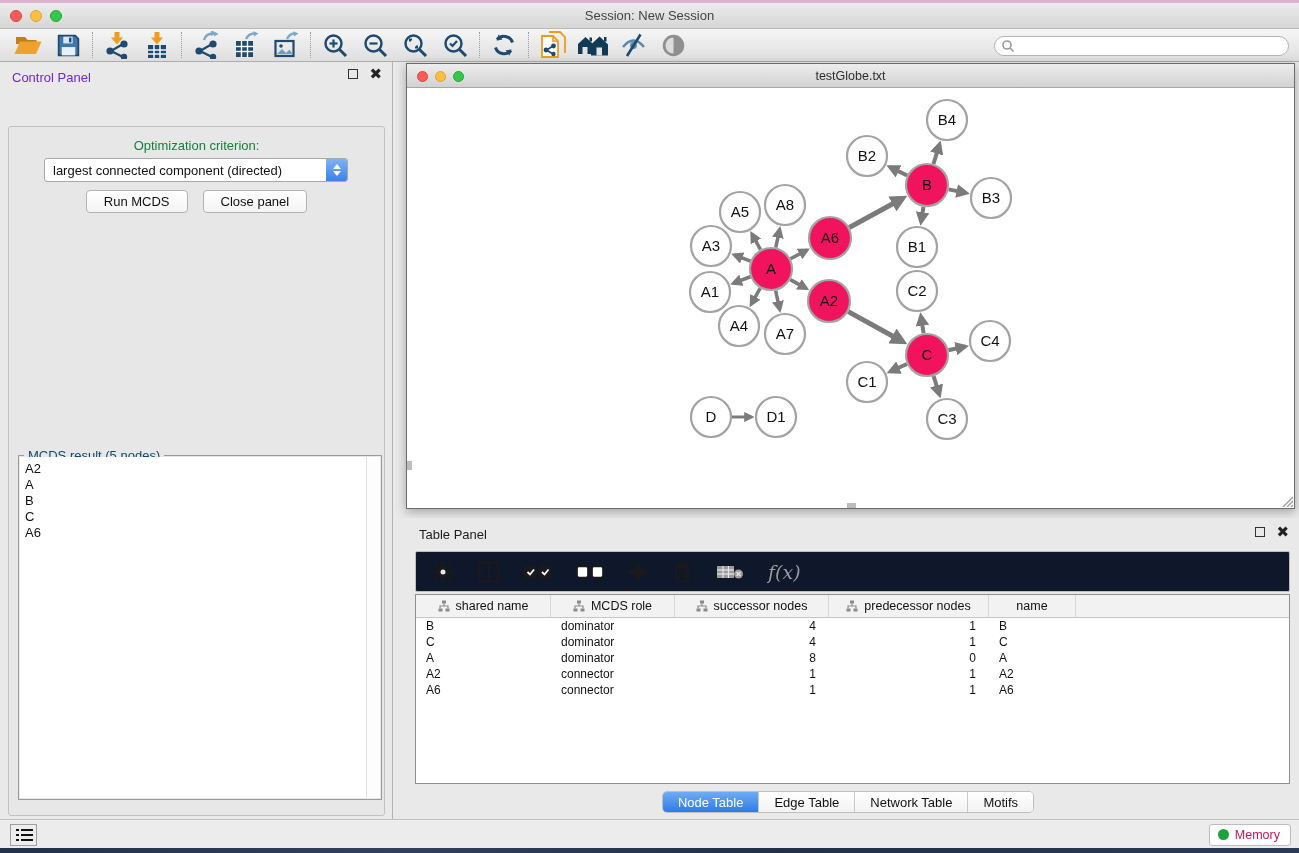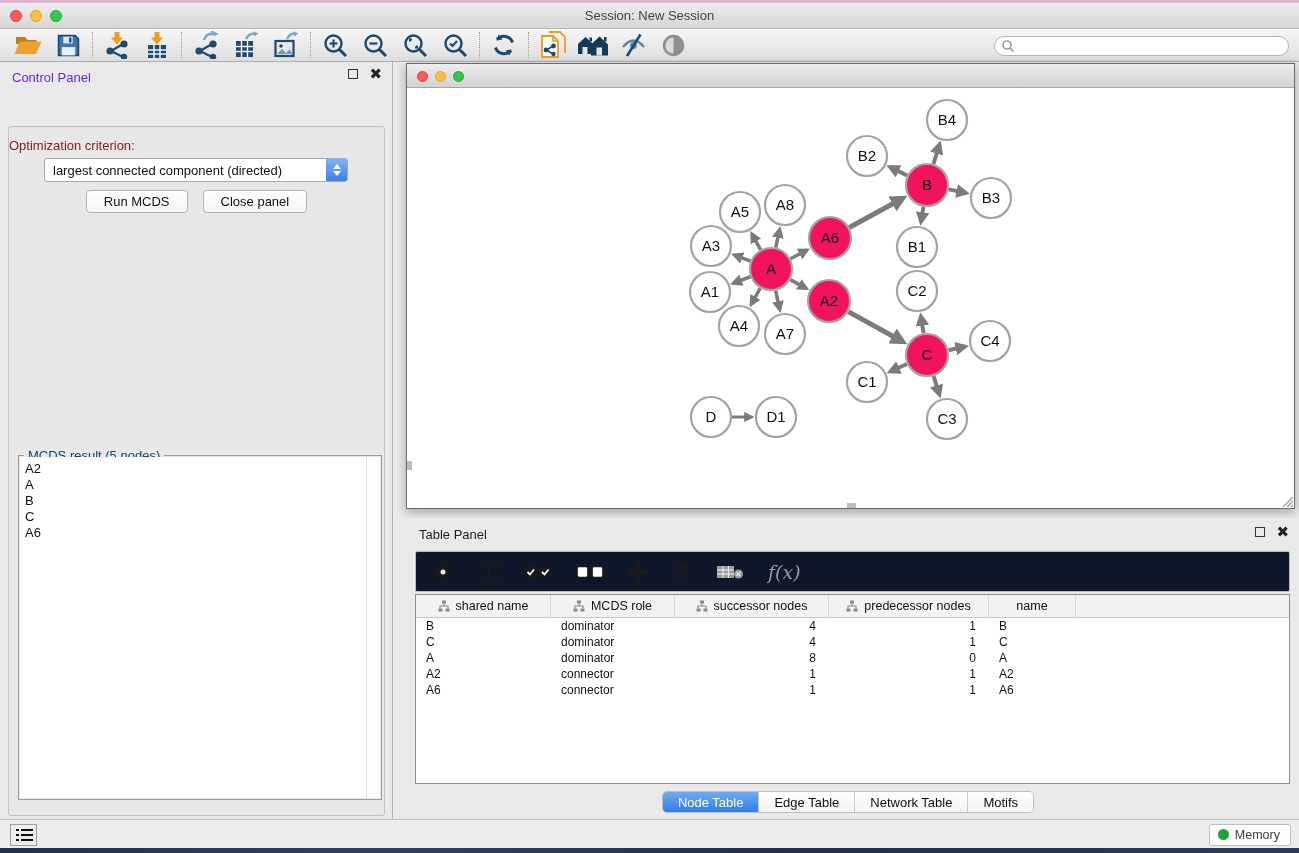--- a/index.html
+++ b/index.html
@@ -47,21 +47,21 @@
   .seg { display:flex; border:1px solid #bfbfbf; border-radius:5px; overflow:hidden;
     background:#fff; height:22px; }
   .seg button { border:none; background:linear-gradient(#ffffff,#f2f2f2); font-size:13px;
     color:#111; padding:0 15px; border-left:1px solid #c9c9c9; font-family:inherit; height:100%; }
   .seg button:first-child { border-left:none; }
   .seg button.active { background:linear-gradient(#6fabf5,#2f7ce2); color:#fff; }
   .cp-tabs { position:absolute; left:0; right:0; top:33px; display:flex; justify-content:center; }
 
   .cp-body { position:absolute; left:8px; right:7px; top:64px; bottom:3px;
     background:#e7e7e7; border:1px solid #c2c2c2; border-radius:3px; }
-  .opt-label { position:absolute; left:0; right:0; top:11px; font-size:13px; color:#7f1d1d; }
+  .opt-label { position:absolute; left:0; right:0; top:11px; text-align:center; font-size:13px; color:#15803d; }
   .combo { position:absolute; left:35px; right:36px; top:31px; height:24px; background:#fff;
     border:1px solid #a9a9a9; border-radius:3px; display:flex; align-items:center;gap:17px; }
   .combo .combo-text { flex:1; padding-left:8px; font-size:13px; color:#111;
     white-space:nowrap; overflow:hidden; }
   .combo .stepper { width:21px; height:22px; border-radius:0 2px 2px 0;
     background:linear-gradient(#7db3f7,#3a82e6); display:flex; flex-direction:column;
     align-items:center; justify-content:center; gap:2px; }
   .chev-up { width:0; height:0; border-left:4px solid transparent; border-right:4px solid transparent;
     border-bottom:5px solid #fff; }
   .chev-dn { width:0; height:0; border-left:4px solid transparent; border-right:4px solid transparent;
@@ -118,21 +118,21 @@
   .statusbar { position:absolute; left:0; top:816px; width:100%; height:29px; background:#ececec;
     border-top:1px solid #c3c3c3; }
   .list-btn { position:absolute; left:10px; top:4px; width:27px; height:22px; background:#ededed;
     border:1px solid #9f9f9f; display:flex; flex-direction:column; justify-content:center;
     gap:2.5px; padding-left:5px; }
   .list-row { display:flex; align-items:center; gap:2px; }
   .list-dot { width:2.5px; height:2.5px; background:#111; }
   .list-bar { width:12px; height:2.5px; background:#111; }
   .memory-btn { position:absolute; right:8px; top:4px; height:22px; padding:0 10px 1px 8px;
     background:#fdfdfd; border:1px solid #bdbdbd; border-radius:3px; display:flex;
-    align-items:center; gap:6px; font-size:12.5px; color:#404040; font-family:inherit; }
+    align-items:center; gap:6px; font-size:12.5px; color:#be185d; font-family:inherit; }
   .mem-dot { width:11px; height:11px; border-radius:50%; background:#1ca33c; }
 </style>
 </head>
 <body>
 
 <div id="screen">
   <div class="top-strip"></div>
   <div class="bottom-strip"></div>
 
   <div class="app">
@@ -345,20 +345,21 @@
       </div>
     </div>
 
     <div class="network-window">
       <div class="nw-titlebar">
         <div class="nw-lights">
           <div class="light r"></div>
           <div class="light y"></div>
           <div class="light g"></div>
         </div>
+        <div class="title">testGlobe.txt</div>
       </div>
       <div class="nw-canvas">
         <svg id="graph-svg" width="887" height="420" viewBox="0 0 887 420">
             <defs>
               <marker id="arr" viewBox="0 0 4 4" markerWidth="3.4" markerHeight="3.4" refX="2.8" refY="2" orient="auto">
                 <path d="M0,0 L4,2 L0,4 z" fill="#7b7b7b"></path>
               </marker>
             </defs>
             <line x1="353.48901716798036" y1="161.67335414757676" x2="345.0159644647861" y2="146.09387014492927" stroke="#7b7b7b" stroke-width="3.5" marker-end="url(#arr)"></line>
             <line x1="368.7013313337195" y1="159.50819961728223" x2="372.6255234980434" y2="141.569035437516" stroke="#7b7b7b" stroke-width="3.5" marker-end="url(#arr)"></line>

